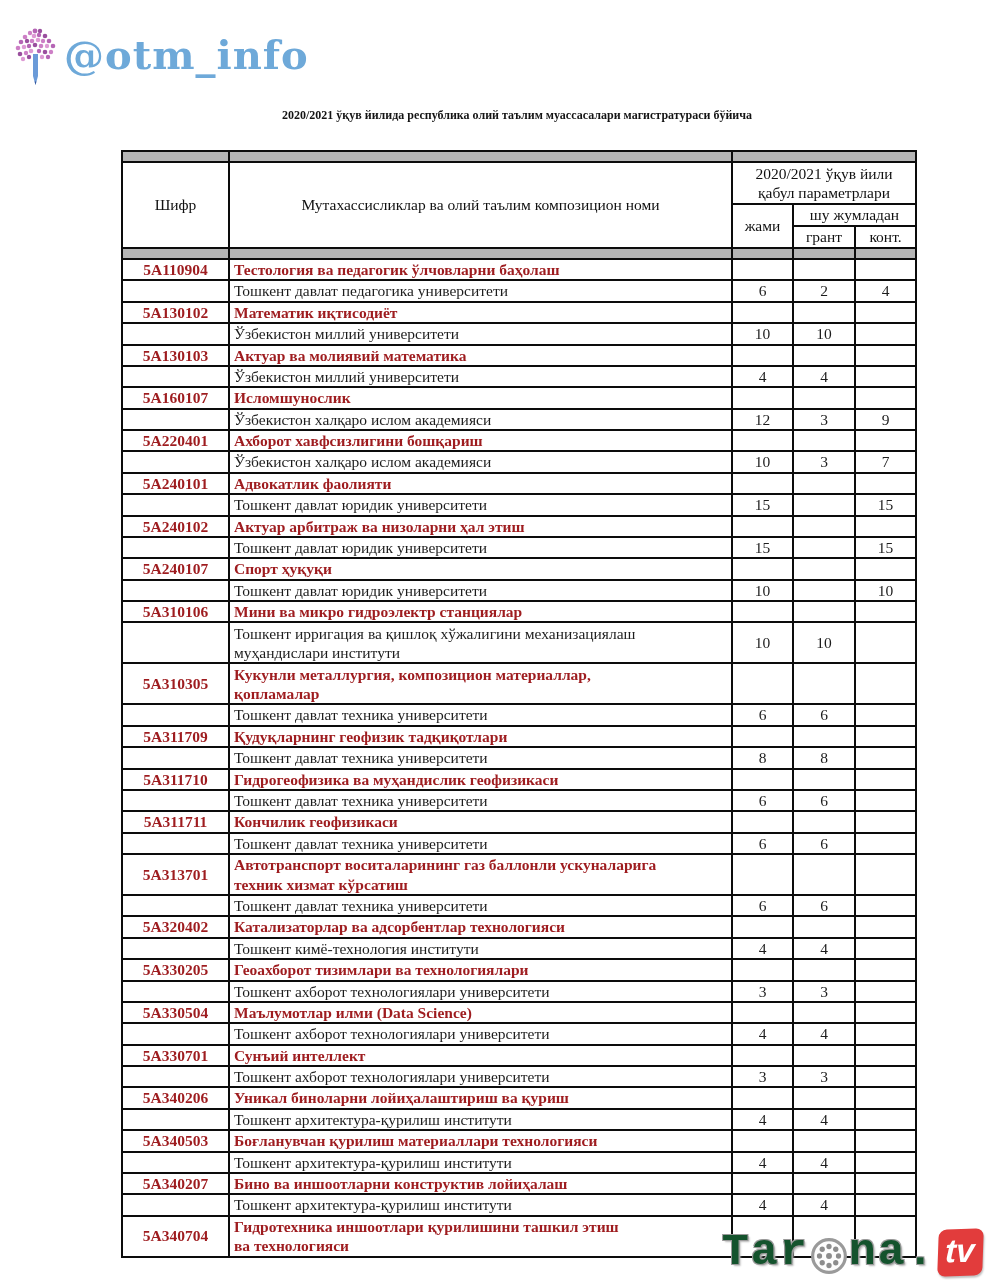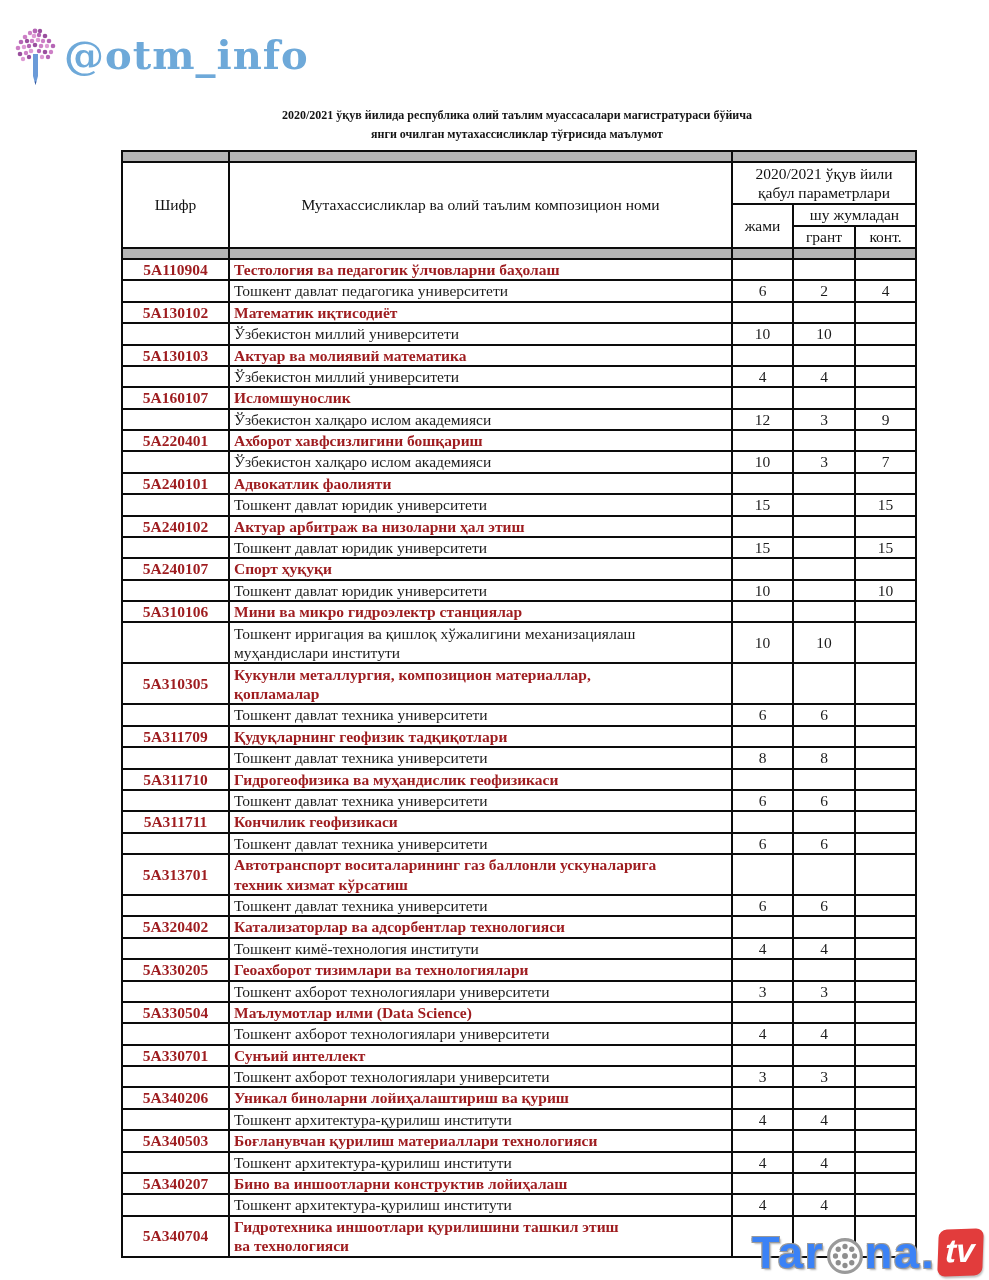--- a/index.html
+++ b/index.html
@@ -33,22 +33,22 @@
   tbody tr{height:20px;}
   tbody tr.tall{height:41px;}
   td.code{text-align:center;}
   td.name{text-align:left;white-space:pre-line;margin-left:12px;}
   td.jami,td.grant,td.kont{text-align:center;color:#1d1d1d;}
   tr.spec td{color:var(--accent-red,#9e1c1f);font-weight:700;}
   tr.univ td{color:#1d1d1d;font-weight:400;}
   
   .wm{position:absolute;right:6px;bottom:4px;display:flex;align-items:center;}
   .wm-text{
-    font-family:Liberation Sans, sans-serif;
-    font-size:45px;font-weight:700;letter-spacing:2px;color:#3b82f6;line-height:1;
+    font-family:Liberation Mono, monospace;
+    font-size:45px;font-weight:700;letter-spacing:2px;color:#14532d;line-height:1;
     text-shadow:-1px -1px 0 #9a9a9a,1px -1px 0 #9a9a9a,-1px 1px 0 #9a9a9a,
                  1px 1px 0 #9a9a9a,2px 2px 2px #b8b8b8;
   }
   .reel{margin:0 1px;position:relative;top:3px;}
   .tv-box{
     display:inline-block;background:var(--wm-red,#e23c3c);color:#ffffff;
     font-family:"Liberation Sans","DejaVu Sans",sans-serif;
     font-size:33px;font-weight:700;font-style:italic;line-height:1;
     padding:5px 9px 9px 7px;border-radius:8px;margin-left:2px;
     transform:rotate(-2deg) skewX(-4deg);box-shadow:1px 2px 2px rgba(0,0,0,.25);
@@ -97,21 +97,20 @@
         <polygon points="21,28 26,28 26,50 21,50" fill="#6b9bd8"></polygon>
         <polygon points="21,50 26,50 23.5,59" fill="#6b9bd8"></polygon>
         <polygon points="22.6,55.5 24.4,55.5 23.5,59" fill="#34559c"></polygon>
       </g>
     </svg>
     <span class="handle">@otm_info</span>
   </div>
 
   <div class="title">
     <div>2020/2021 ўқув йилида республика олий таълим муассасалари магистратураси бўйича</div>
-    <div>янги очилган мутахассисликлар тўғрисида маълумот</div>
   </div>
 
   <table class="tbl">
     <colgroup>
       <col style="width:107px">
         <col style="width:503px">
       <col style="width:61px">
         <col style="width:62px">
         <col style="width:61px">
     </colgroup>

